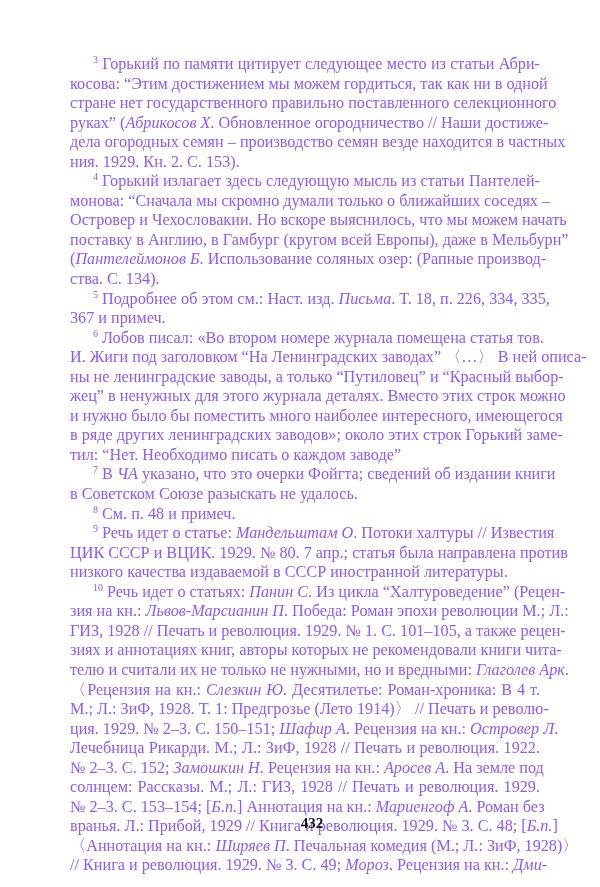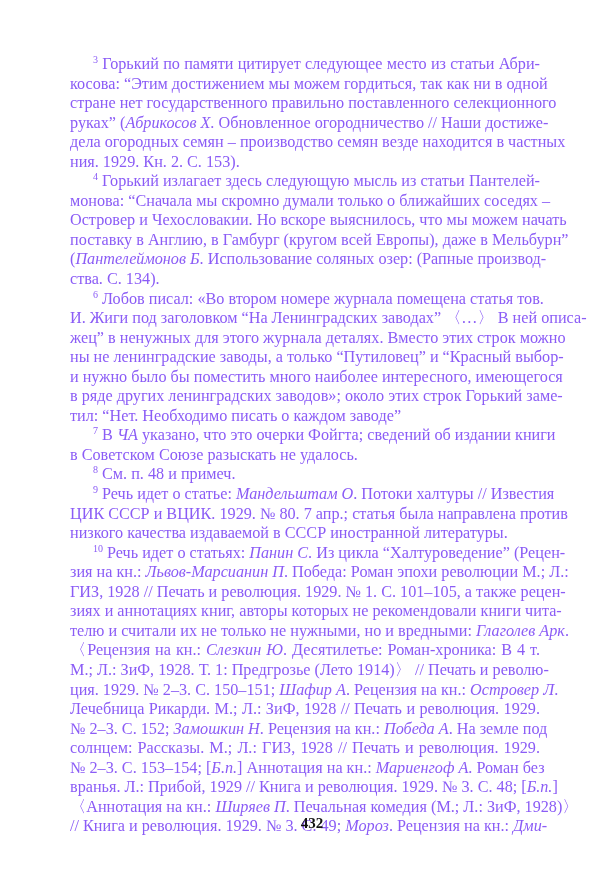--- a/index.html
+++ b/index.html
@@ -51,24 +51,28 @@
     </div>
     <div>
       <span class="line indent"><sup>4</sup> <span>Горький излагает здесь следующую мысль из статьи Пантелей-</span></span>
       <span class="line"><span>монова: “Сначала мы скромно думали только о ближайших соседях –</span></span>
       <span class="line"><span>Островер и Чехословакии. Но вскоре выяснилось, что мы можем начать</span></span>
       <span class="line"><span>поставку в Англию, в Гамбург (кругом всей Европы), даже в Мельбурн”</span></span>
       <span class="line"><span>(</span><i>Пантелеймонов Б</i><span>. Использование соляных озер: (Рапные производ-</span></span>
       <span class="line last"><span>ства. С. 134).</span></span>
     </div>
     <div>
+      <span class="line indent"><sup>5</sup> <span>Подробнее об этом см.: Наст. изд. </span><i>Письма</i><span>. Т. 18, п. 226, 334, 335,</span></span>
+      <span class="line last"><span>367 и примеч.</span></span>
+    </div>
+    <div>
       <span class="line indent"><sup>6</sup> <span>Лобов писал: «Во втором номере журнала помещена статья тов.</span></span>
       <span class="line"><span>И. Жиги под заголовком “На Ленинградских заводах” 〈…〉 В ней описа-</span></span>
+      <span class="line"><span>ны не ленинградские заводы, а только “Путиловец” и “Красный выбор-</span></span>
       <span class="line"><span>жец” в ненужных для этого журнала деталях. Вместо этих строк можно</span></span>
-      <span class="line"><span>ны не ленинградские заводы, а только “Путиловец” и “Красный выбор-</span></span>
       <span class="line"><span>и нужно было бы поместить много наиболее интересного, имеющегося</span></span>
       <span class="line"><span>в ряде других ленинградских заводов»; около этих строк Горький заме-</span></span>
       <span class="line last"><span>тил: “Нет. Необходимо писать о каждом заводе”</span></span>
     </div>
     <div>
       <span class="line indent"><sup>7</sup> <span>В </span><i>ЧА</i><span> указано, что это очерки Фойгта; сведений об издании книги</span></span>
       <span class="line last"><span>в Советском Союзе разыскать не удалось.</span></span>
     </div>
     <div>
       <span class="line indent last"><sup>8</sup> <span>См. п. 48 и примеч.</span></span>
@@ -80,22 +84,22 @@
     </div>
     <div>
       <span class="line indent"><sup>10</sup> <span>Речь идет о статьях: </span><i>Панин С</i><span>. Из цикла “Халтуроведение” (Рецен-</span></span>
       <span class="line"><span>зия на кн.: </span><i>Львов-Марсианин П</i><span>. Победа: Роман эпохи революции М.; Л.:</span></span>
       <span class="line"><span>ГИЗ, 1928 // Печать и революция. 1929. № 1. С. 101–105, а также рецен-</span></span>
       <span class="line"><span>зиях и аннотациях книг, авторы которых не рекомендовали книги чита-</span></span>
       <span class="line"><span>телю и считали их не только не нужными, но и вредными: </span><i>Глаголев Арк</i><span>.</span></span>
       <span class="line"><span>〈Рецензия на кн.: </span><i>Слезкин Ю</i><span>. Десятилетье: Роман-хроника: В 4 т.</span></span>
       <span class="line"><span>М.; Л.: ЗиФ, 1928. Т. 1: Предгрозье (Лето 1914)〉 // Печать и револю-</span></span>
       <span class="line"><span>ция. 1929. № 2–3. С. 150–151; </span><i>Шафир А</i><span>. Рецензия на кн.: </span><i>Островер Л</i><span>.</span></span>
-      <span class="line"><span>Лечебница Рикарди. М.; Л.: ЗиФ, 1928 // Печать и революция. 1929.</span></span>
-      <span class="line"><span>№ 2–3. С. 152; </span><i>Замошкин Н</i><span>. Рецензия на кн.: </span><i>Победа А</i><span>. На земле под</span></span>
+      <span class="line"><span>Лечебница Рикарди. М.; Л.: ЗиФ, 1928 // Печать и революция. 1922.</span></span>
+      <span class="line"><span>№ 2–3. С. 152; </span><i>Замошкин Н</i><span>. Рецензия на кн.: </span><i>Аросев А</i><span>. На земле под</span></span>
       <span class="line"><span>солнцем: Рассказы. М.; Л.: ГИЗ, 1928 // Печать и революция. 1929.</span></span>
       <span class="line"><span>№ 2–3. С. 153–154; [</span><i>Б.п.</i><span>] Аннотация на кн.: </span><i>Мариенгоф А</i><span>. Роман без</span></span>
       <span class="line"><span>вранья. Л.: Прибой, 1929 // Книга и революция. 1929. № 3. С. 48; [</span><i>Б.п.</i><span>]</span></span>
       <span class="line"><span>〈Аннотация на кн.: </span><i>Ширяев П</i><span>. Печальная комедия (М.; Л.: ЗиФ, 1928)〉</span></span>
       <span class="line last"><span>// Книга и революция. 1929. № 3. С. 49; </span><i>Мороз</i><span>. Рецензия на кн.: </span><i>Дми-</i></span>
     </div>
   </div>
 <div class="page-number">432</div>
 
 </body></html>

